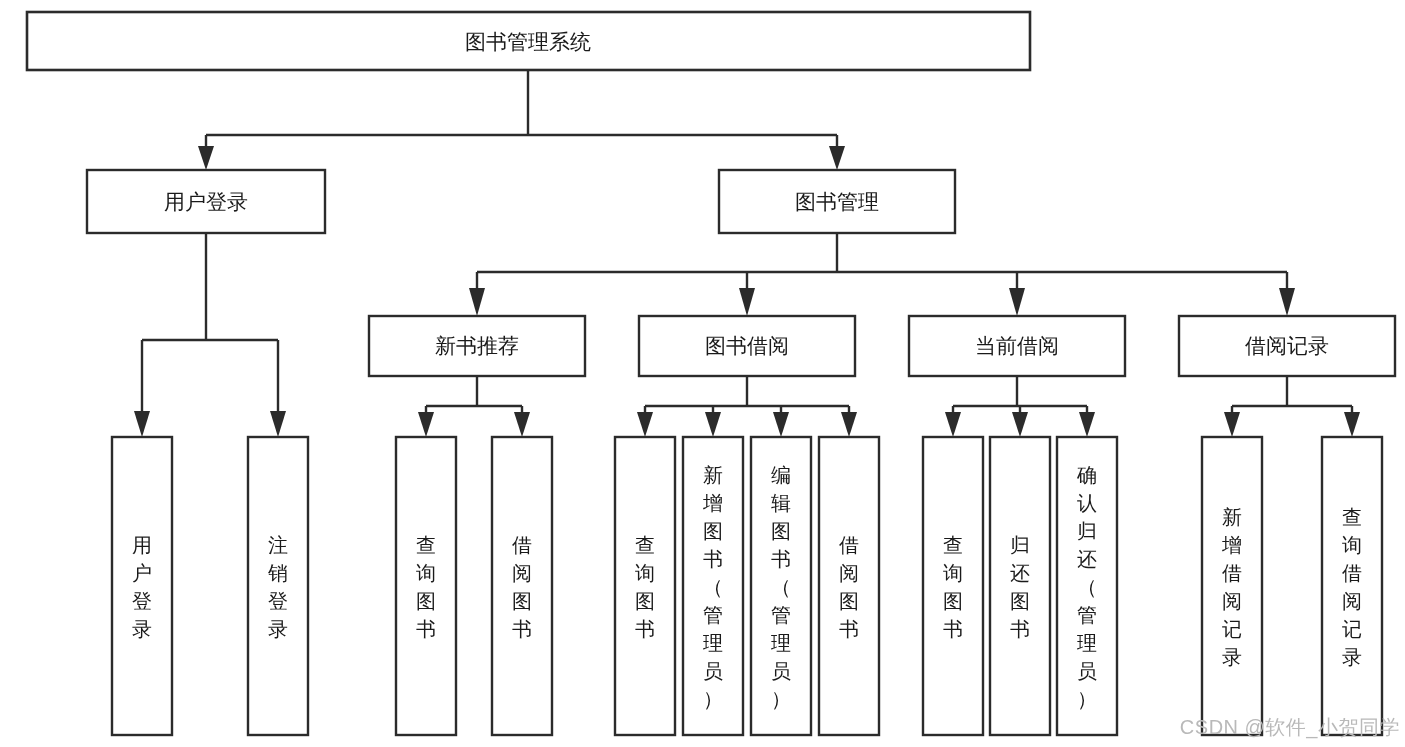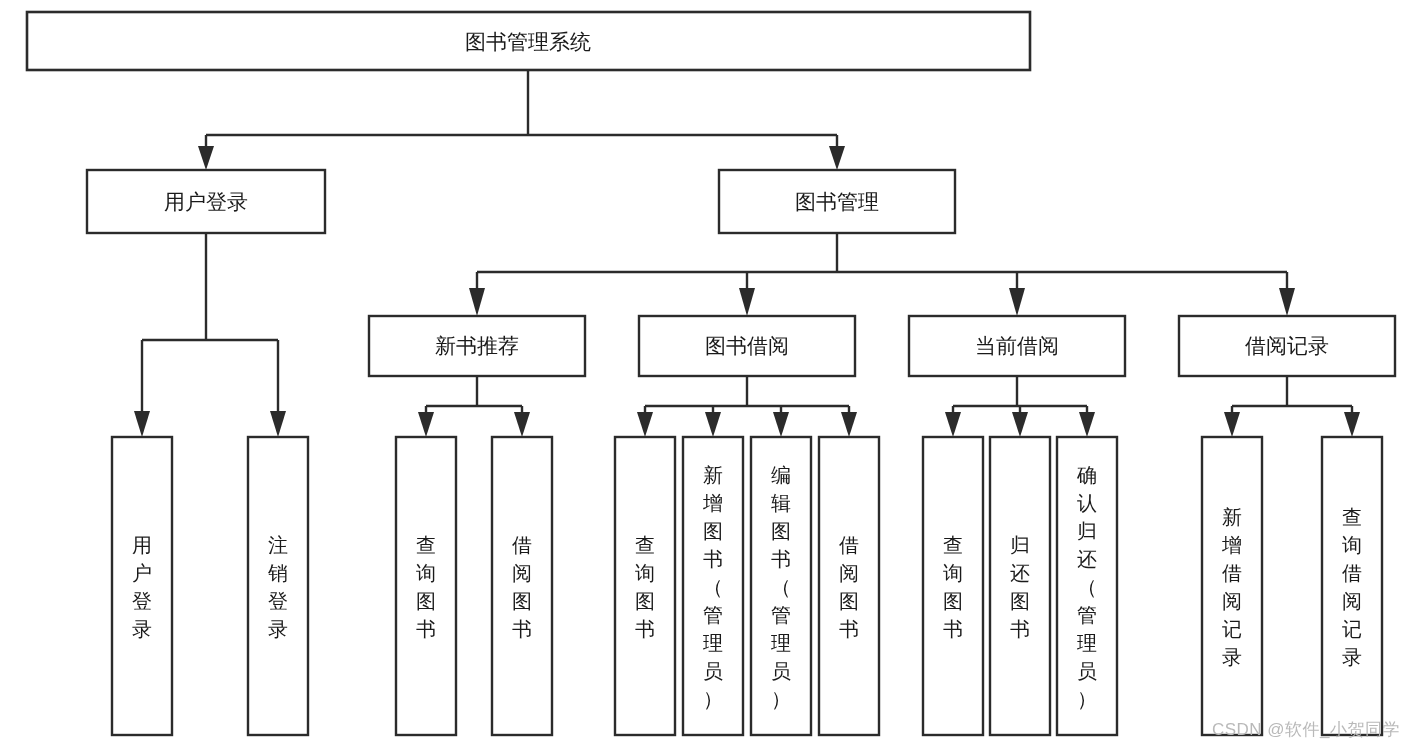--- a/index.html
+++ b/index.html
@@ -56,21 +56,21 @@
     font-family: "Liberation Sans", "DejaVu Sans", sans-serif;
     font-size: 20px;
     fill: #1a1a1a;
     text-anchor: middle;
   }
   .watermark {
     position: absolute;
     right: 12px;
     bottom: 6px;
     font-family: "Liberation Sans", "DejaVu Sans", sans-serif;
-    font-size: 17px;
+    font-size: 20px;
     color: #b9b9b9;
     letter-spacing: 0.5px;
     white-space: nowrap;
     user-select: none;
   }
 </style>
 </head>
 <body>
 
 <div id="diagram-root">

